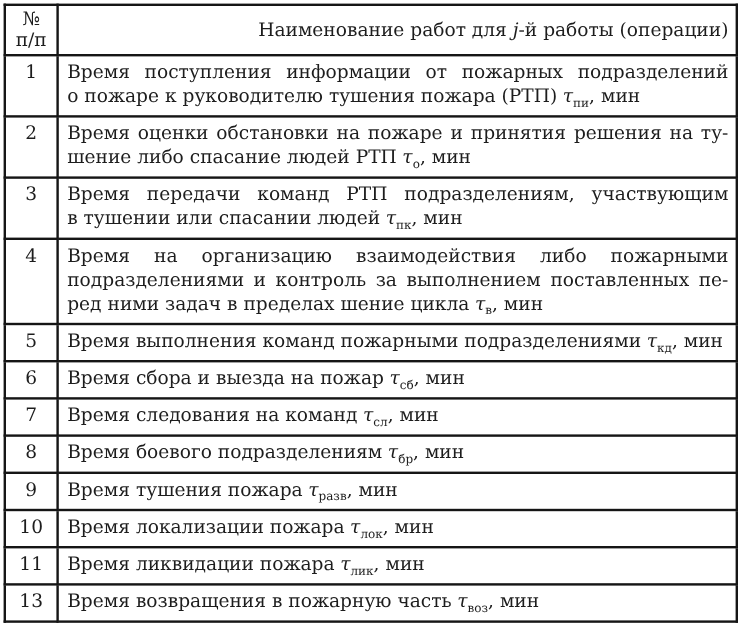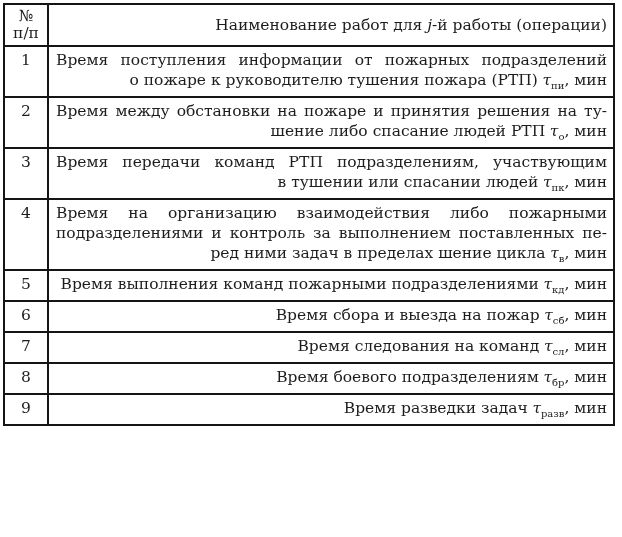--- a/index.html
+++ b/index.html
@@ -39,21 +39,21 @@
   td.desc { padding: 3px 6px 6px 7px; }
   tr.r2 td { height: 46px; }
   tr.r3 td { height: 64px; }
   tr.r1 td { height: 26px; }
   .jline {
     display: block;
     text-align: justify;
     text-align-last: justify;
     white-space: normal;
   }
-  .lline { display: block; text-align: right; }
+  .lline { display: block; text-align: left; }
   .var { font-style: italic; }
   .tau {
     font-style: italic;
     margin-left: 0.30em;
     letter-spacing: 0;
   }
   sub.ssub {
     font-size: 10px;
     line-height: 0;
     vertical-align: -4px;
@@ -83,21 +83,21 @@
     <tr class="r2">
       <td class="num">1</td>
       <td class="desc">
         <span class="jline">Время поступления информации от пожарных подразделений</span>
         <span class="lline"><span>о пожаре к руководителю тушения пожара (РТП)</span><span class="tau">τ</span><sub class="ssub">пи</sub><span>, мин</span></span>
       </td>
     </tr>
     <tr class="r2">
       <td class="num">2</td>
       <td class="desc">
-        <span class="jline">Время между обстановки на пожаре и принятия решения на ту-</span>
+        <span class="jline">Время оценки обстановки на пожаре и принятия решения на ту-</span>
         <span class="lline"><span>шение либо спасание людей РТП</span><span class="tau">τ</span><sub class="ssub">о</sub><span>, мин</span></span>
       </td>
     </tr>
     <tr class="r2">
       <td class="num">3</td>
       <td class="desc">
         <span class="jline">Время передачи команд РТП подразделениям, участвующим</span>
         <span class="lline"><span>в тушении или спасании людей</span><span class="tau">τ</span><sub class="ssub">пк</sub><span>, мин</span></span>
       </td>
     </tr>
@@ -129,17 +129,35 @@
     </tr>
     <tr class="r1">
       <td class="num">8</td>
       <td class="desc">
         <span class="lline"><span>Время боевого подразделениям</span><span class="tau">τ</span><sub class="ssub">бр</sub><span>, мин</span></span>
       </td>
     </tr>
     <tr class="r1">
       <td class="num">9</td>
       <td class="desc">
-        <span class="lline"><span>Время разведки задач</span><span class="tau">τ</span><sub class="ssub">разв</sub><span>, мин</span></span>
+        <span class="lline"><span>Время тушения пожара</span><span class="tau">τ</span><sub class="ssub">разв</sub><span>, мин</span></span>
+      </td>
+    </tr>
+    <tr class="r1">
+      <td class="num">10</td>
+      <td class="desc">
+        <span class="lline"><span>Время локализации пожара</span><span class="tau">τ</span><sub class="ssub">лок</sub><span>, мин</span></span>
+      </td>
+    </tr>
+    <tr class="r1">
+      <td class="num">11</td>
+      <td class="desc">
+        <span class="lline"><span>Время ликвидации пожара</span><span class="tau">τ</span><sub class="ssub">лик</sub><span>, мин</span></span>
+      </td>
+    </tr>
+    <tr class="r1">
+      <td class="num">13</td>
+      <td class="desc">
+        <span class="lline"><span>Время возвращения в пожарную часть</span><span class="tau">τ</span><sub class="ssub">воз</sub><span>, мин</span></span>
       </td>
     </tr>
   </tbody>
 </table>
 
 </body></html>

